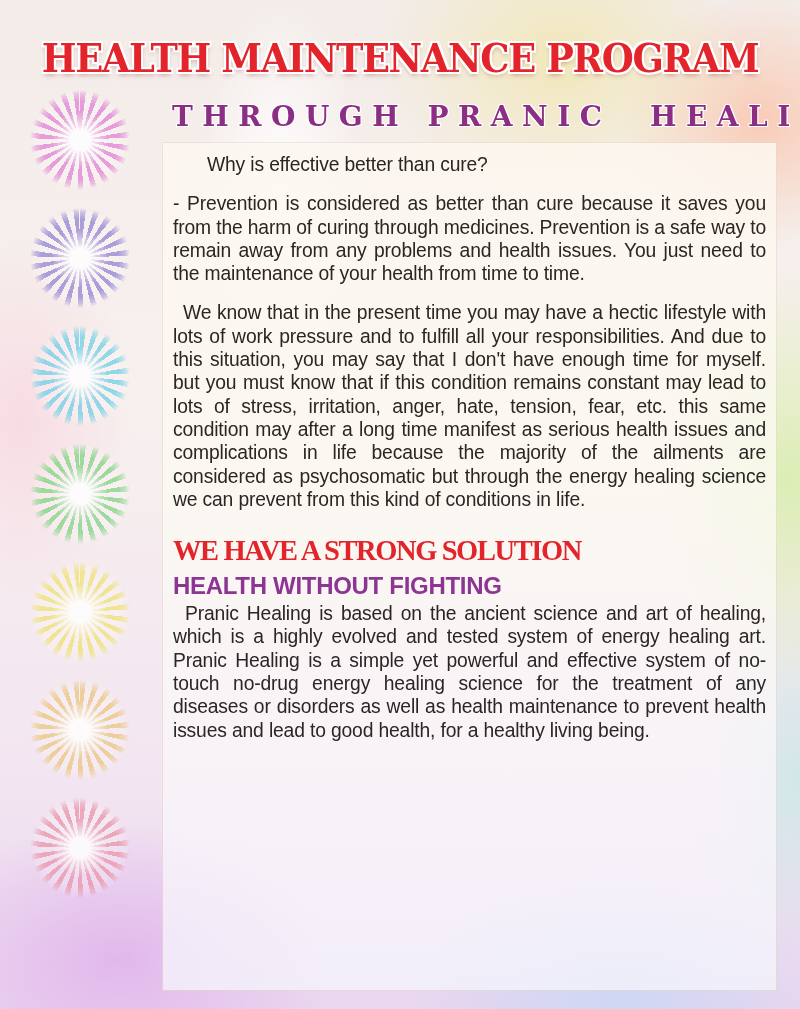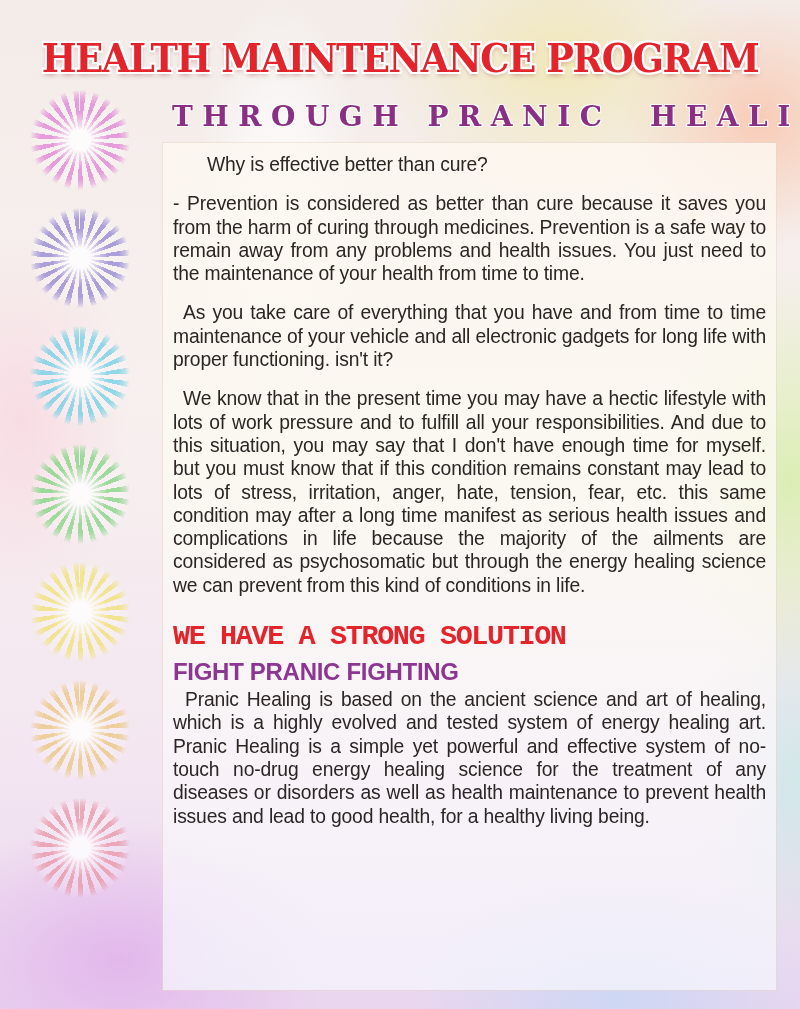--- a/index.html
+++ b/index.html
@@ -52,21 +52,21 @@
     }
     .panel p {
       margin: 0; font-family: "Liberation Sans", sans-serif;
       font-size: 19.3px; line-height: 23.3px; color: #2b2524;
       text-align: justify; letter-spacing: -0.15px;
     }
     .question { text-indent: 34px; margin-top: 4px !important; }
     .para { margin-top: 16px !important; text-indent: 0; }
     .para.indent { text-indent: 10px; }
     .strong-heading {
-      font-family: Liberation Mono, monospace; font-weight: bold; color: #e3242b;
+      font-family: Liberation Serif, serif; font-weight: bold; color: #e3242b;
       font-size: 28.5px; letter-spacing: -1.4px; margin: 23px 0 0 0; line-height: 34px;
       white-space: nowrap;
     }
     .sub-heading {
       font-family: "Liberation Sans", sans-serif; font-weight: bold; color: #8d3592;
       font-size: 24px; margin: 4px 0 0 0; line-height: 28px; letter-spacing: -0.3px;
     }
     .para.after-sub { margin-top: 2px !important; text-indent: 12px; }
   </style>
 </head>
@@ -81,18 +81,17 @@
   <div class="chakra" style="top: 236px; background: radial-gradient(circle, rgb(255, 255, 255) 0%, rgb(255, 255, 255) 14%, rgba(255, 255, 255, 0.6) 22%, transparent 40%), repeating-conic-gradient(rgb(127, 212, 232) 0deg, rgb(127, 212, 232) 7deg, rgba(255, 255, 255, 0.25) 7deg, rgba(255, 255, 255, 0.25) 16deg); mask-image: radial-gradient(circle, rgb(0, 0, 0) 55%, rgba(0, 0, 0, 0.6) 64%, transparent 71%); opacity: 0.85;"></div>
   <div class="chakra" style="top: 354px; background: radial-gradient(circle, rgb(255, 255, 255) 0%, rgb(255, 255, 255) 14%, rgba(255, 255, 255, 0.6) 22%, transparent 40%), repeating-conic-gradient(rgb(143, 216, 143) 0deg, rgb(143, 216, 143) 7deg, rgba(255, 255, 255, 0.25) 7deg, rgba(255, 255, 255, 0.25) 16deg); mask-image: radial-gradient(circle, rgb(0, 0, 0) 55%, rgba(0, 0, 0, 0.6) 64%, transparent 71%); opacity: 0.85;"></div>
   <div class="chakra" style="top: 472px; background: radial-gradient(circle, rgb(255, 255, 255) 0%, rgb(255, 255, 255) 14%, rgba(255, 255, 255, 0.6) 22%, transparent 40%), repeating-conic-gradient(rgb(241, 228, 129) 0deg, rgb(241, 228, 129) 7deg, rgba(255, 255, 255, 0.25) 7deg, rgba(255, 255, 255, 0.25) 16deg); mask-image: radial-gradient(circle, rgb(0, 0, 0) 55%, rgba(0, 0, 0, 0.6) 64%, transparent 71%); opacity: 0.85;"></div>
   <div class="chakra" style="top: 590px; background: radial-gradient(circle, rgb(255, 255, 255) 0%, rgb(255, 255, 255) 14%, rgba(255, 255, 255, 0.6) 22%, transparent 40%), repeating-conic-gradient(rgb(237, 203, 141) 0deg, rgb(237, 203, 141) 7deg, rgba(255, 255, 255, 0.25) 7deg, rgba(255, 255, 255, 0.25) 16deg); mask-image: radial-gradient(circle, rgb(0, 0, 0) 55%, rgba(0, 0, 0, 0.6) 64%, transparent 71%); opacity: 0.85;"></div>
   <div class="chakra" style="top: 708px; background: radial-gradient(circle, rgb(255, 255, 255) 0%, rgb(255, 255, 255) 14%, rgba(255, 255, 255, 0.6) 22%, transparent 40%), repeating-conic-gradient(rgb(235, 159, 176) 0deg, rgb(235, 159, 176) 7deg, rgba(255, 255, 255, 0.25) 7deg, rgba(255, 255, 255, 0.25) 16deg); mask-image: radial-gradient(circle, rgb(0, 0, 0) 55%, rgba(0, 0, 0, 0.6) 64%, transparent 71%); opacity: 0.85;"></div>
 </div>
 
 <div class="panel">
   <p class="question">Why is effective better than cure?</p>
   <p class="para">- Prevention is considered as better than cure because it saves you from the harm of curing through medicines. Prevention is a safe way to remain away from any problems and health issues. You just need to the maintenance of your health from time to time.</p>
-  <p class="para indent">As you take care of everything that you have and from time to time maintenance of your vehicle and all electronic gadgets for long life with proper functioning. isn't it?</p>
   <p class="para indent">We know that in the present time you may have a hectic lifestyle with lots of work pressure and to fulfill all your responsibilities. And due to this situation, you may say that I don't have enough time for myself. but you must know that if this condition remains constant may lead to lots of stress, irritation, anger, hate, tension, fear, etc. this same condition may after a long time manifest as serious health issues and complications in life because the majority of the ailments are considered as psychosomatic but through the energy healing science we can prevent from this kind of conditions in life.</p>
   <div class="strong-heading">WE HAVE A STRONG SOLUTION</div>
-  <div class="sub-heading">FIGHT PRANIC FIGHTING</div>
+  <div class="sub-heading">HEALTH WITHOUT FIGHTING</div>
   <p class="para after-sub">Pranic Healing is based on the ancient science and art of healing, which is a highly evolved and tested system of energy healing art. Pranic Healing is a simple yet powerful and effective system of no-touch no-drug energy healing science for the treatment of any diseases or disorders as well as health maintenance to prevent health issues and lead to good health, for a healthy living being.</p>
 </div>
 
 </body></html>

